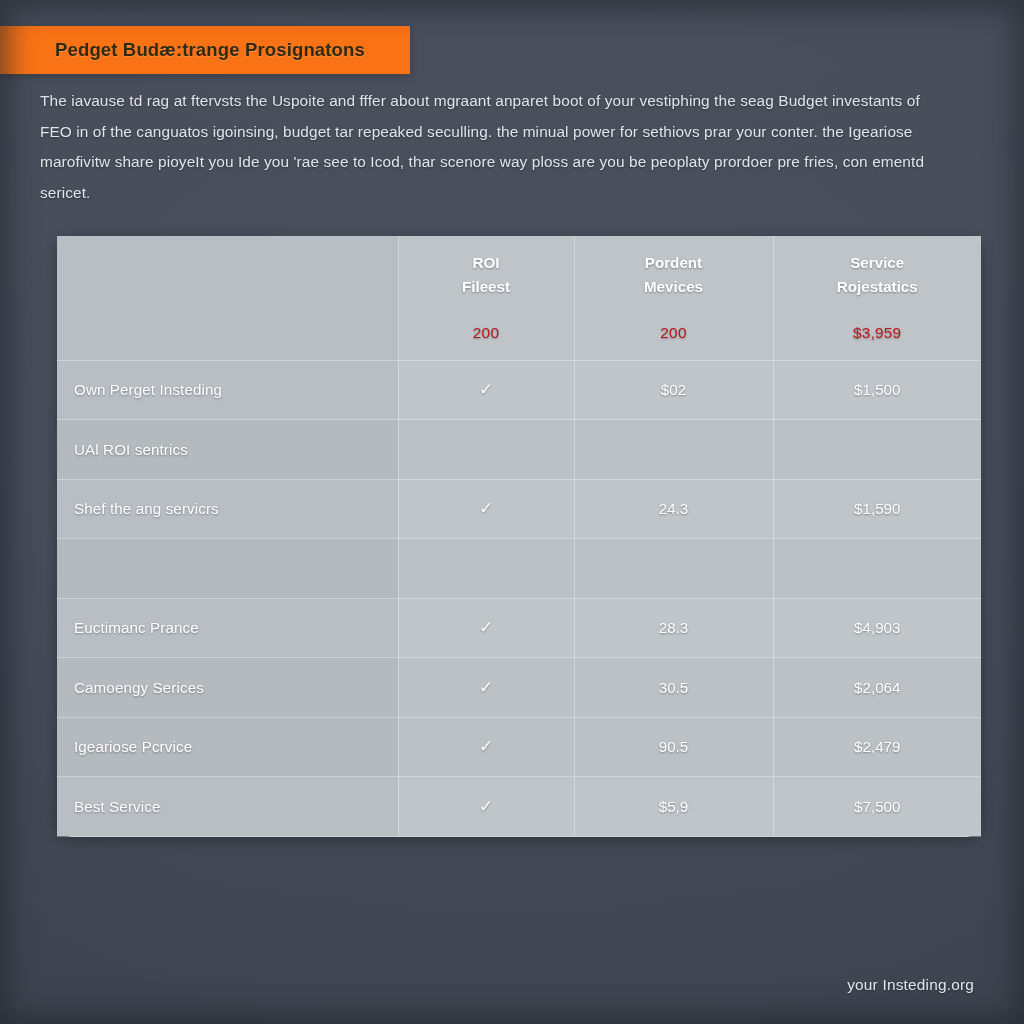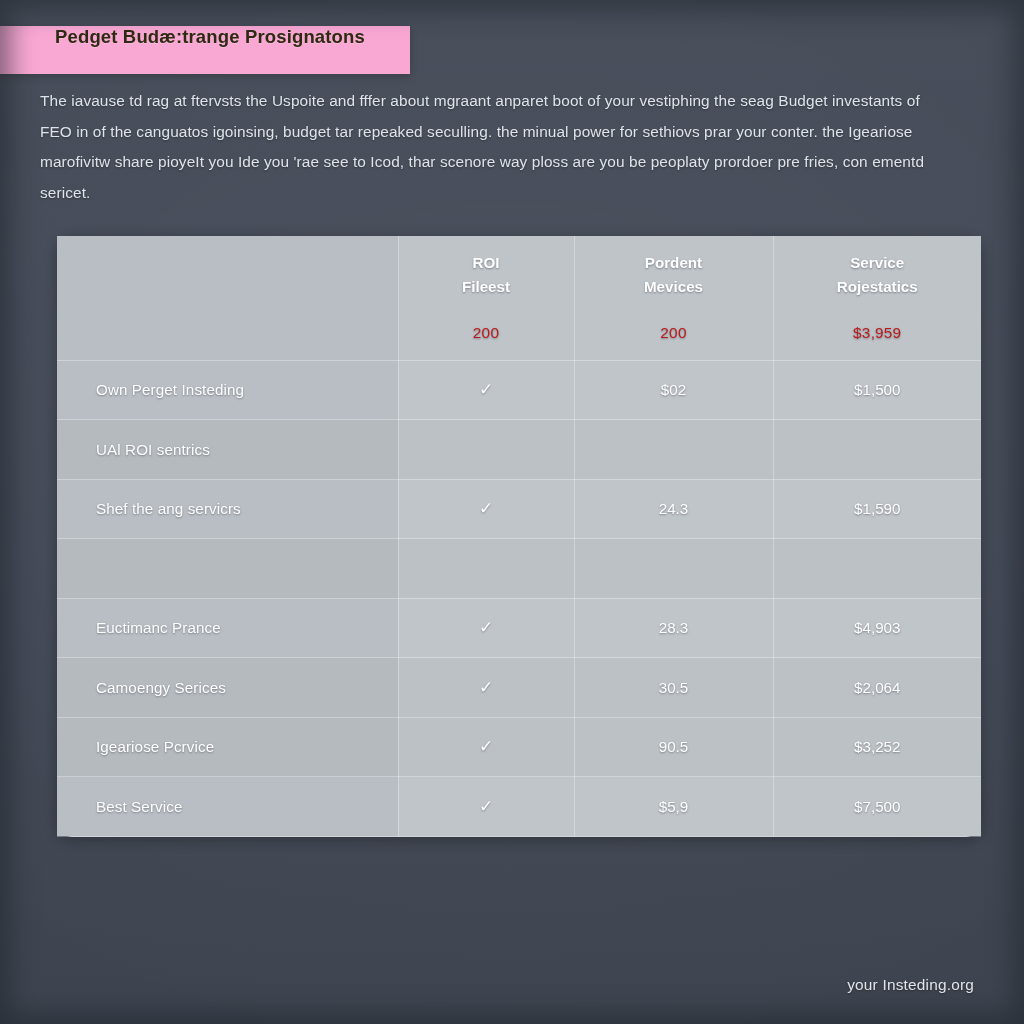--- a/index.html
+++ b/index.html
@@ -30,22 +30,23 @@
     box-shadow: inset 0 0 26px 10px rgba(30,34,41,0.55);
   }
 
   
   .banner {
     position: absolute;
     left: 0;
     top: 26px;
     width: 410px;
     height: 48px;
-    background: #f9a8d4;
+    background: #f97316;
     display: flex;
+    align-items: center;
     box-shadow: 0 2px 8px rgba(0,0,0,0.22);
   }
   .banner-title {
     margin-left: 55px;
     color: #2f2a12;
     font-size: 18.5px;
     font-weight: bold;
     letter-spacing: 0.15px;
     white-space: nowrap;
     text-shadow: 0 0.5px 0 rgba(255,255,255,0.18);
@@ -116,21 +117,21 @@
   }
 
   tbody tr { height: 59.5px; }
   tbody td {
     color: #ffffff;
     font-size: 15.2px;
     text-shadow: 0 1px 2px rgba(70,76,86,0.55);
   }
   tbody td.cell-label {
     background: #b9bec4;
-    padding-left: 39px;
+    padding-left: 17px;
     text-align: left;
     letter-spacing: 0.1px;
   }
   tbody td.cell-check,
   tbody td.cell-num,
   tbody td.cell-money {
     background: #c0c5ca;
     text-align: center;
   }
   tbody tr.row-alt td.cell-label { background: #b5babf; }
@@ -232,21 +233,21 @@
         <tr class="row-alt">
           <td class="cell-label">Camoengy Serices</td>
           <td class="cell-check"><span class="check-glyph">✓</span></td>
           <td class="cell-num">30.5</td>
           <td class="cell-money">$2,064</td>
         </tr>
         <tr class="row-alt">
           <td class="cell-label">Igeariose Pcrvice</td>
           <td class="cell-check"><span class="check-glyph">✓</span></td>
           <td class="cell-num">90.5</td>
-          <td class="cell-money">$3,252</td>
+          <td class="cell-money">$2,479</td>
         </tr>
         <tr>
           <td class="cell-label">Best Service</td>
           <td class="cell-check"><span class="check-glyph">✓</span></td>
           <td class="cell-num">$5,9</td>
           <td class="cell-money">$7,500</td>
         </tr>
       </tbody>
   </table>
 </div>

